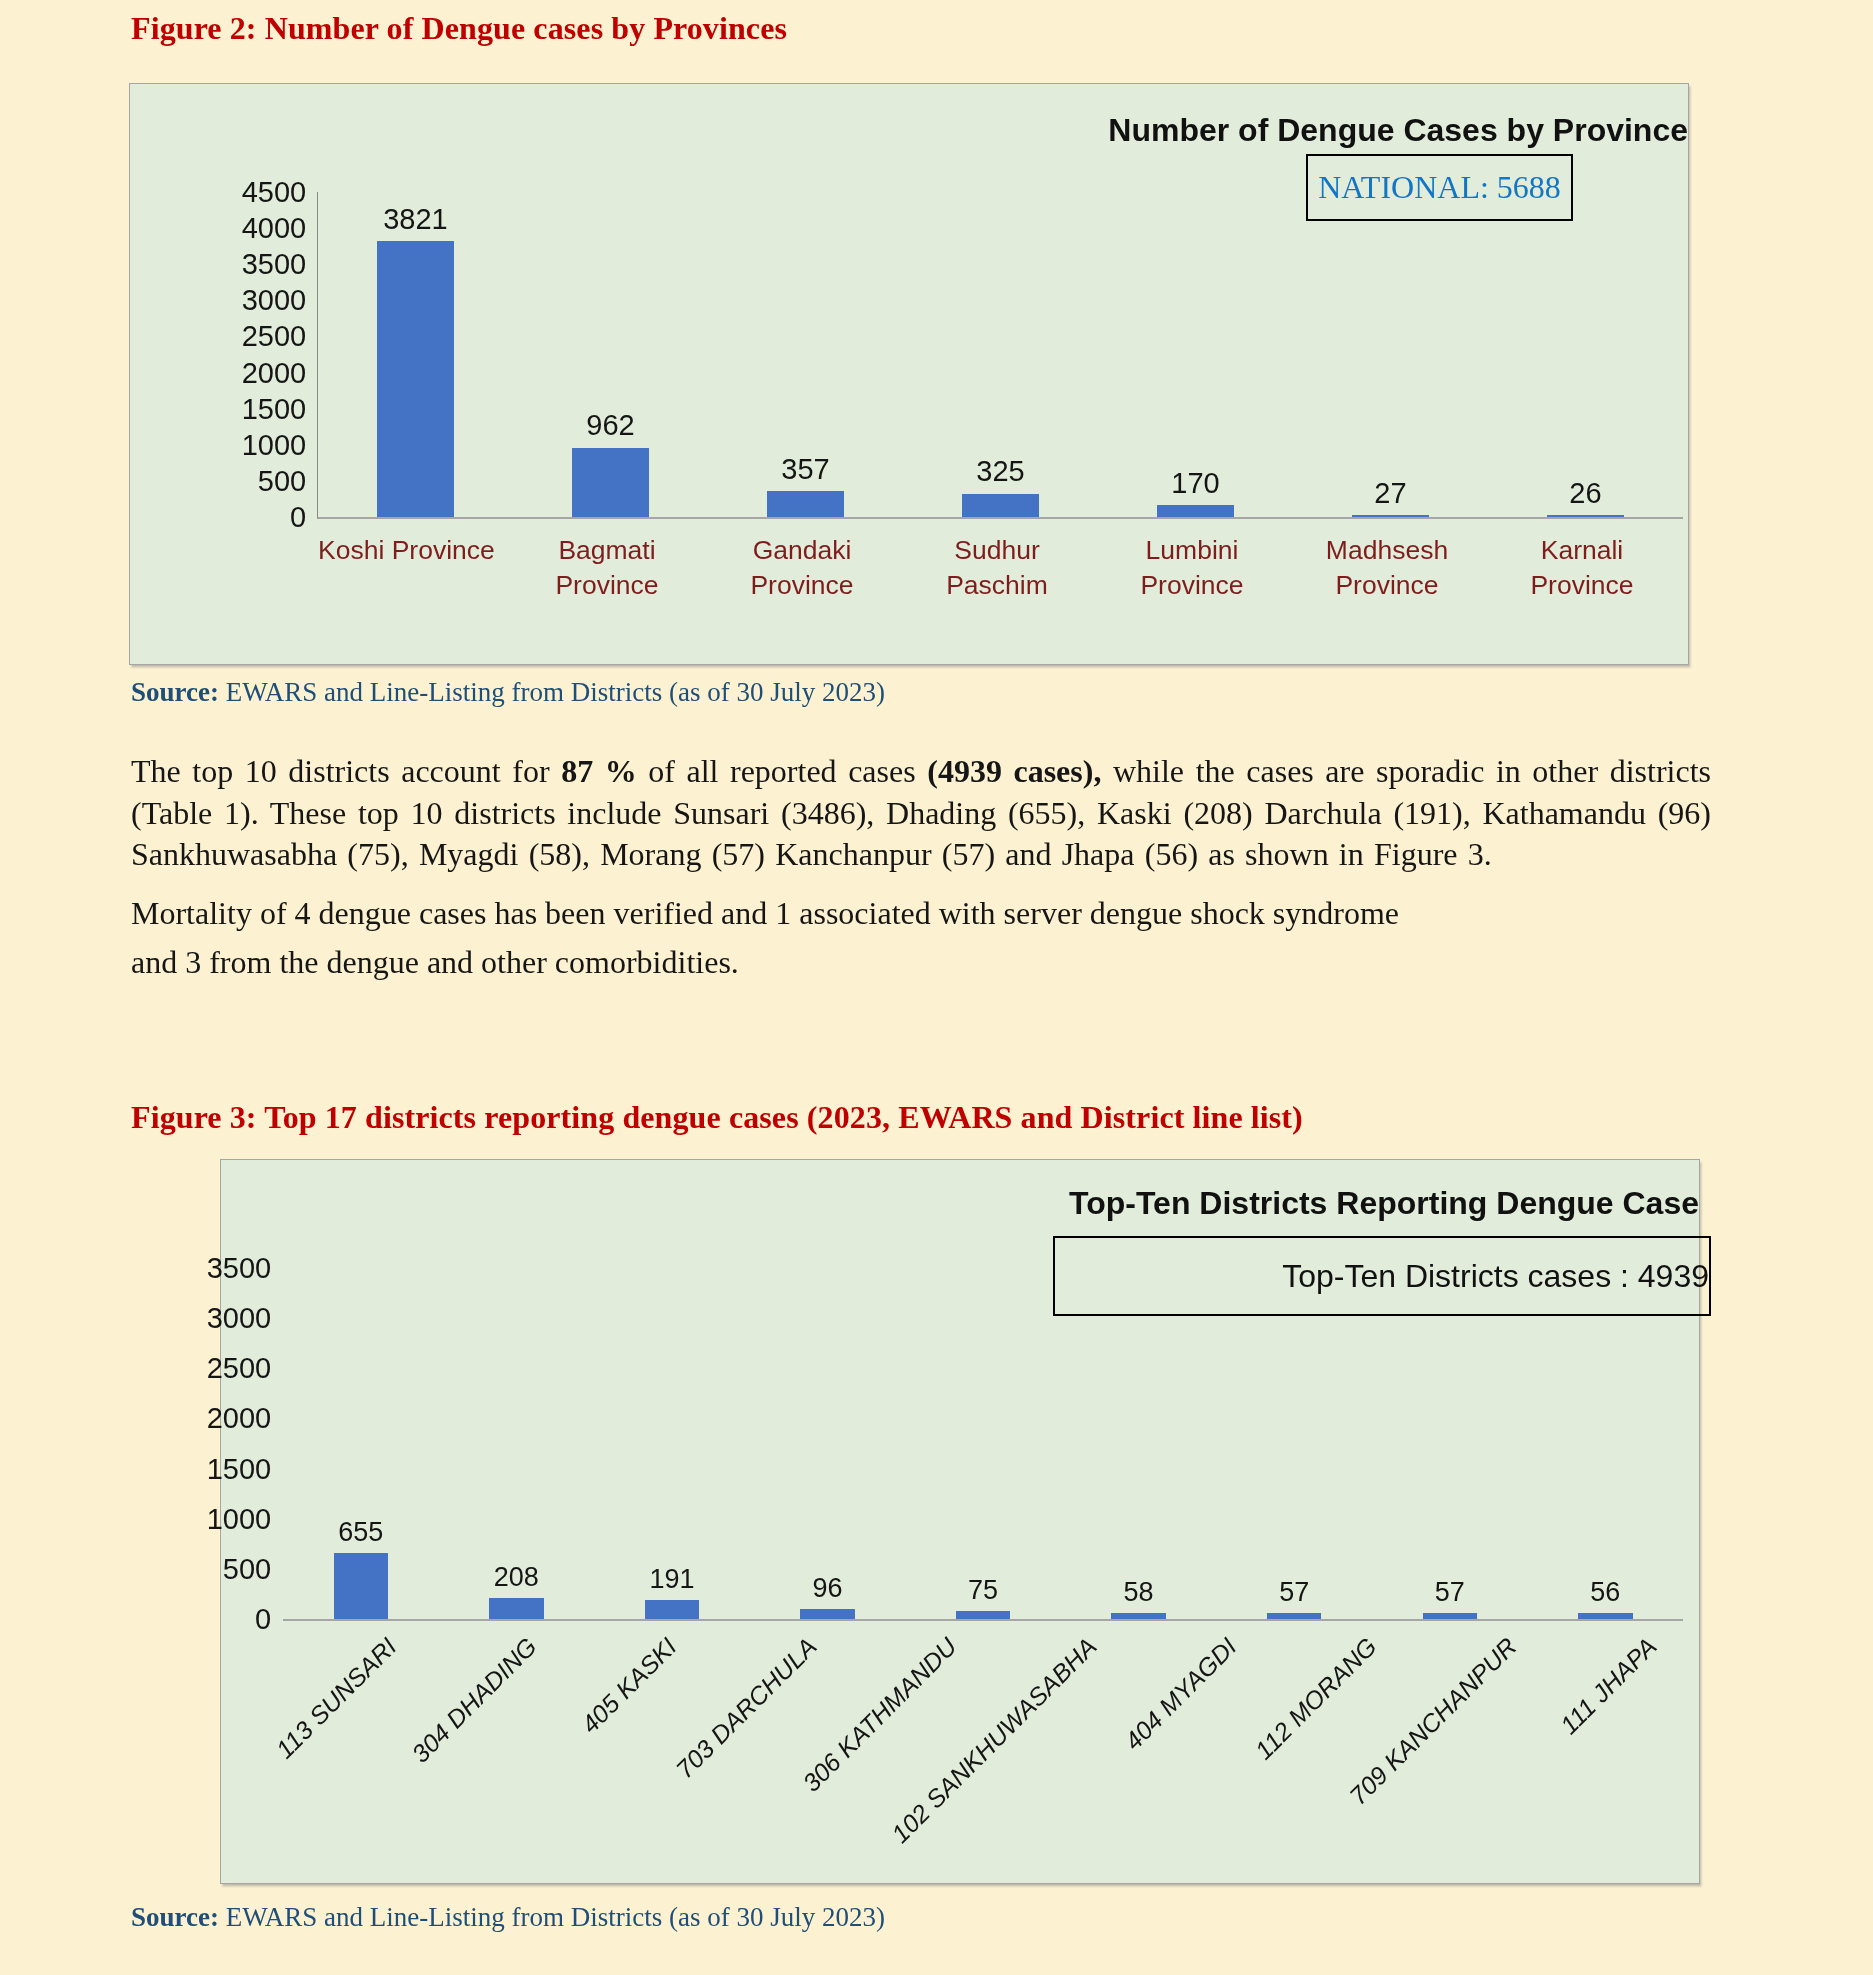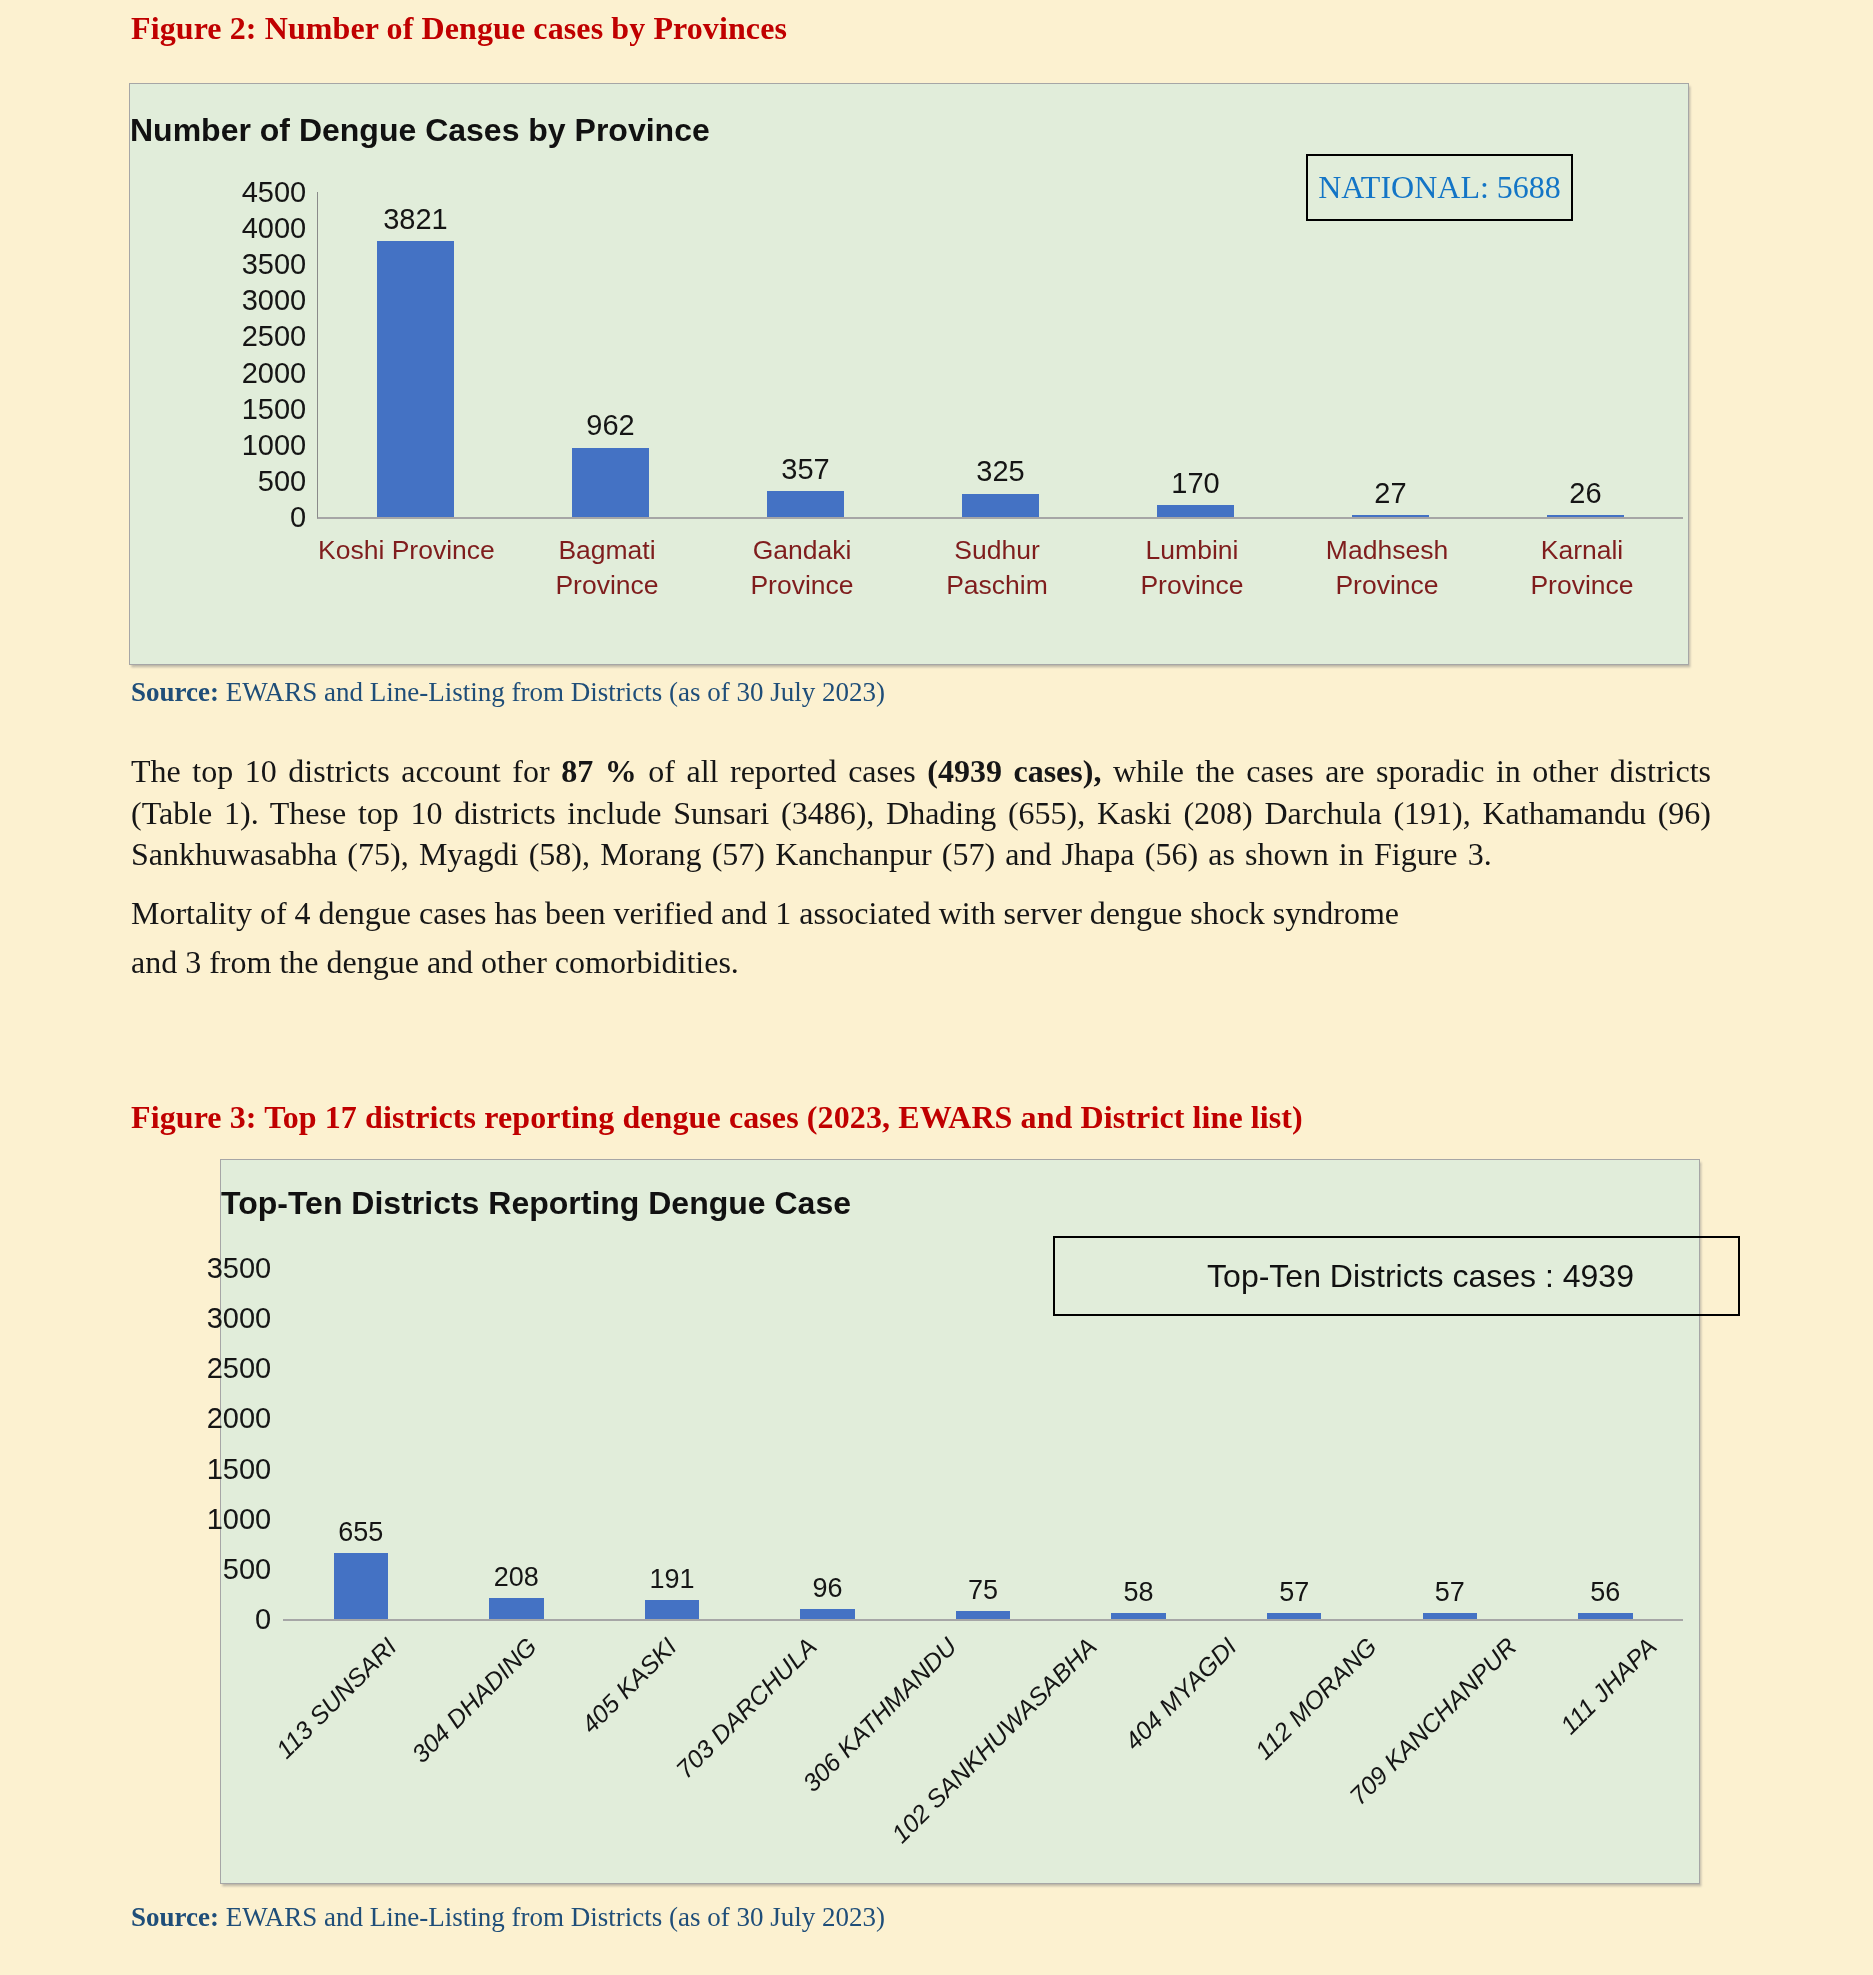--- a/index.html
+++ b/index.html
@@ -14,31 +14,31 @@
   .fig-caption{position:absolute;left:131px;font-weight:bold;font-size:32px;
         color:var(--caption);letter-spacing:0.1px;}
   .cap1{top:10.3px;} .cap2{top:1099px;}
 
   .chart-panel{position:absolute;background:var(--panel_bg);
         border:1.5px solid var(--panel_border);
         box-shadow:2.2px 2.9px 2.2px rgba(120,120,120,.45);}
   .fig2{left:129px;top:83px;width:1558px;height:580px;}
   .fig3{left:220px;top:1159px;width:1478px;height:723px;}
 
-  .chart-title{position:absolute;left:0;right:0;text-align:left;
+  .chart-title{position:absolute;left:0;right:0;text-align:right;
         font-family:"Liberation Sans",sans-serif;font-weight:bold;color:#111;}
   .fig2 .chart-title{top:28px;font-size:32px;}
   .fig3 .chart-title{top:25px;font-size:32px;}
 
   .anno-box{position:absolute;display:flex;align-items:center;background:transparent;}
   .national-box{left:1176px;top:70px;width:263px;height:63px;border:2.9px solid #000;
         justify-content:center;font-family:"Liberation Serif",serif;
         font-size:32px;color:var(--national);}
   .topten-box{left:832px;top:76px;width:635px;height:76px;border:2.2px solid #000;
-        justify-content:center;padding-left:48px;
+        justify-content:flex-end;padding-left:19px;
         font-family:"Liberation Sans",sans-serif;font-size:32px;color:#111;}
 
   .plot-area{position:absolute;border-bottom:2.2px solid var(--panel_border);}
   .fig2 .plot-area{left:187px;top:108px;width:1365px;height:325px;
         border-left:1.5px solid var(--axis);}
   .fig3 .plot-area{left:62px;top:108px;width:1400px;height:351px;}
 
   .bars-row{position:absolute;left:0;right:0;top:0;bottom:0;display:flex;
         }
   .bar-cell{flex:1;height:100%;display:flex;flex-direction:column;

